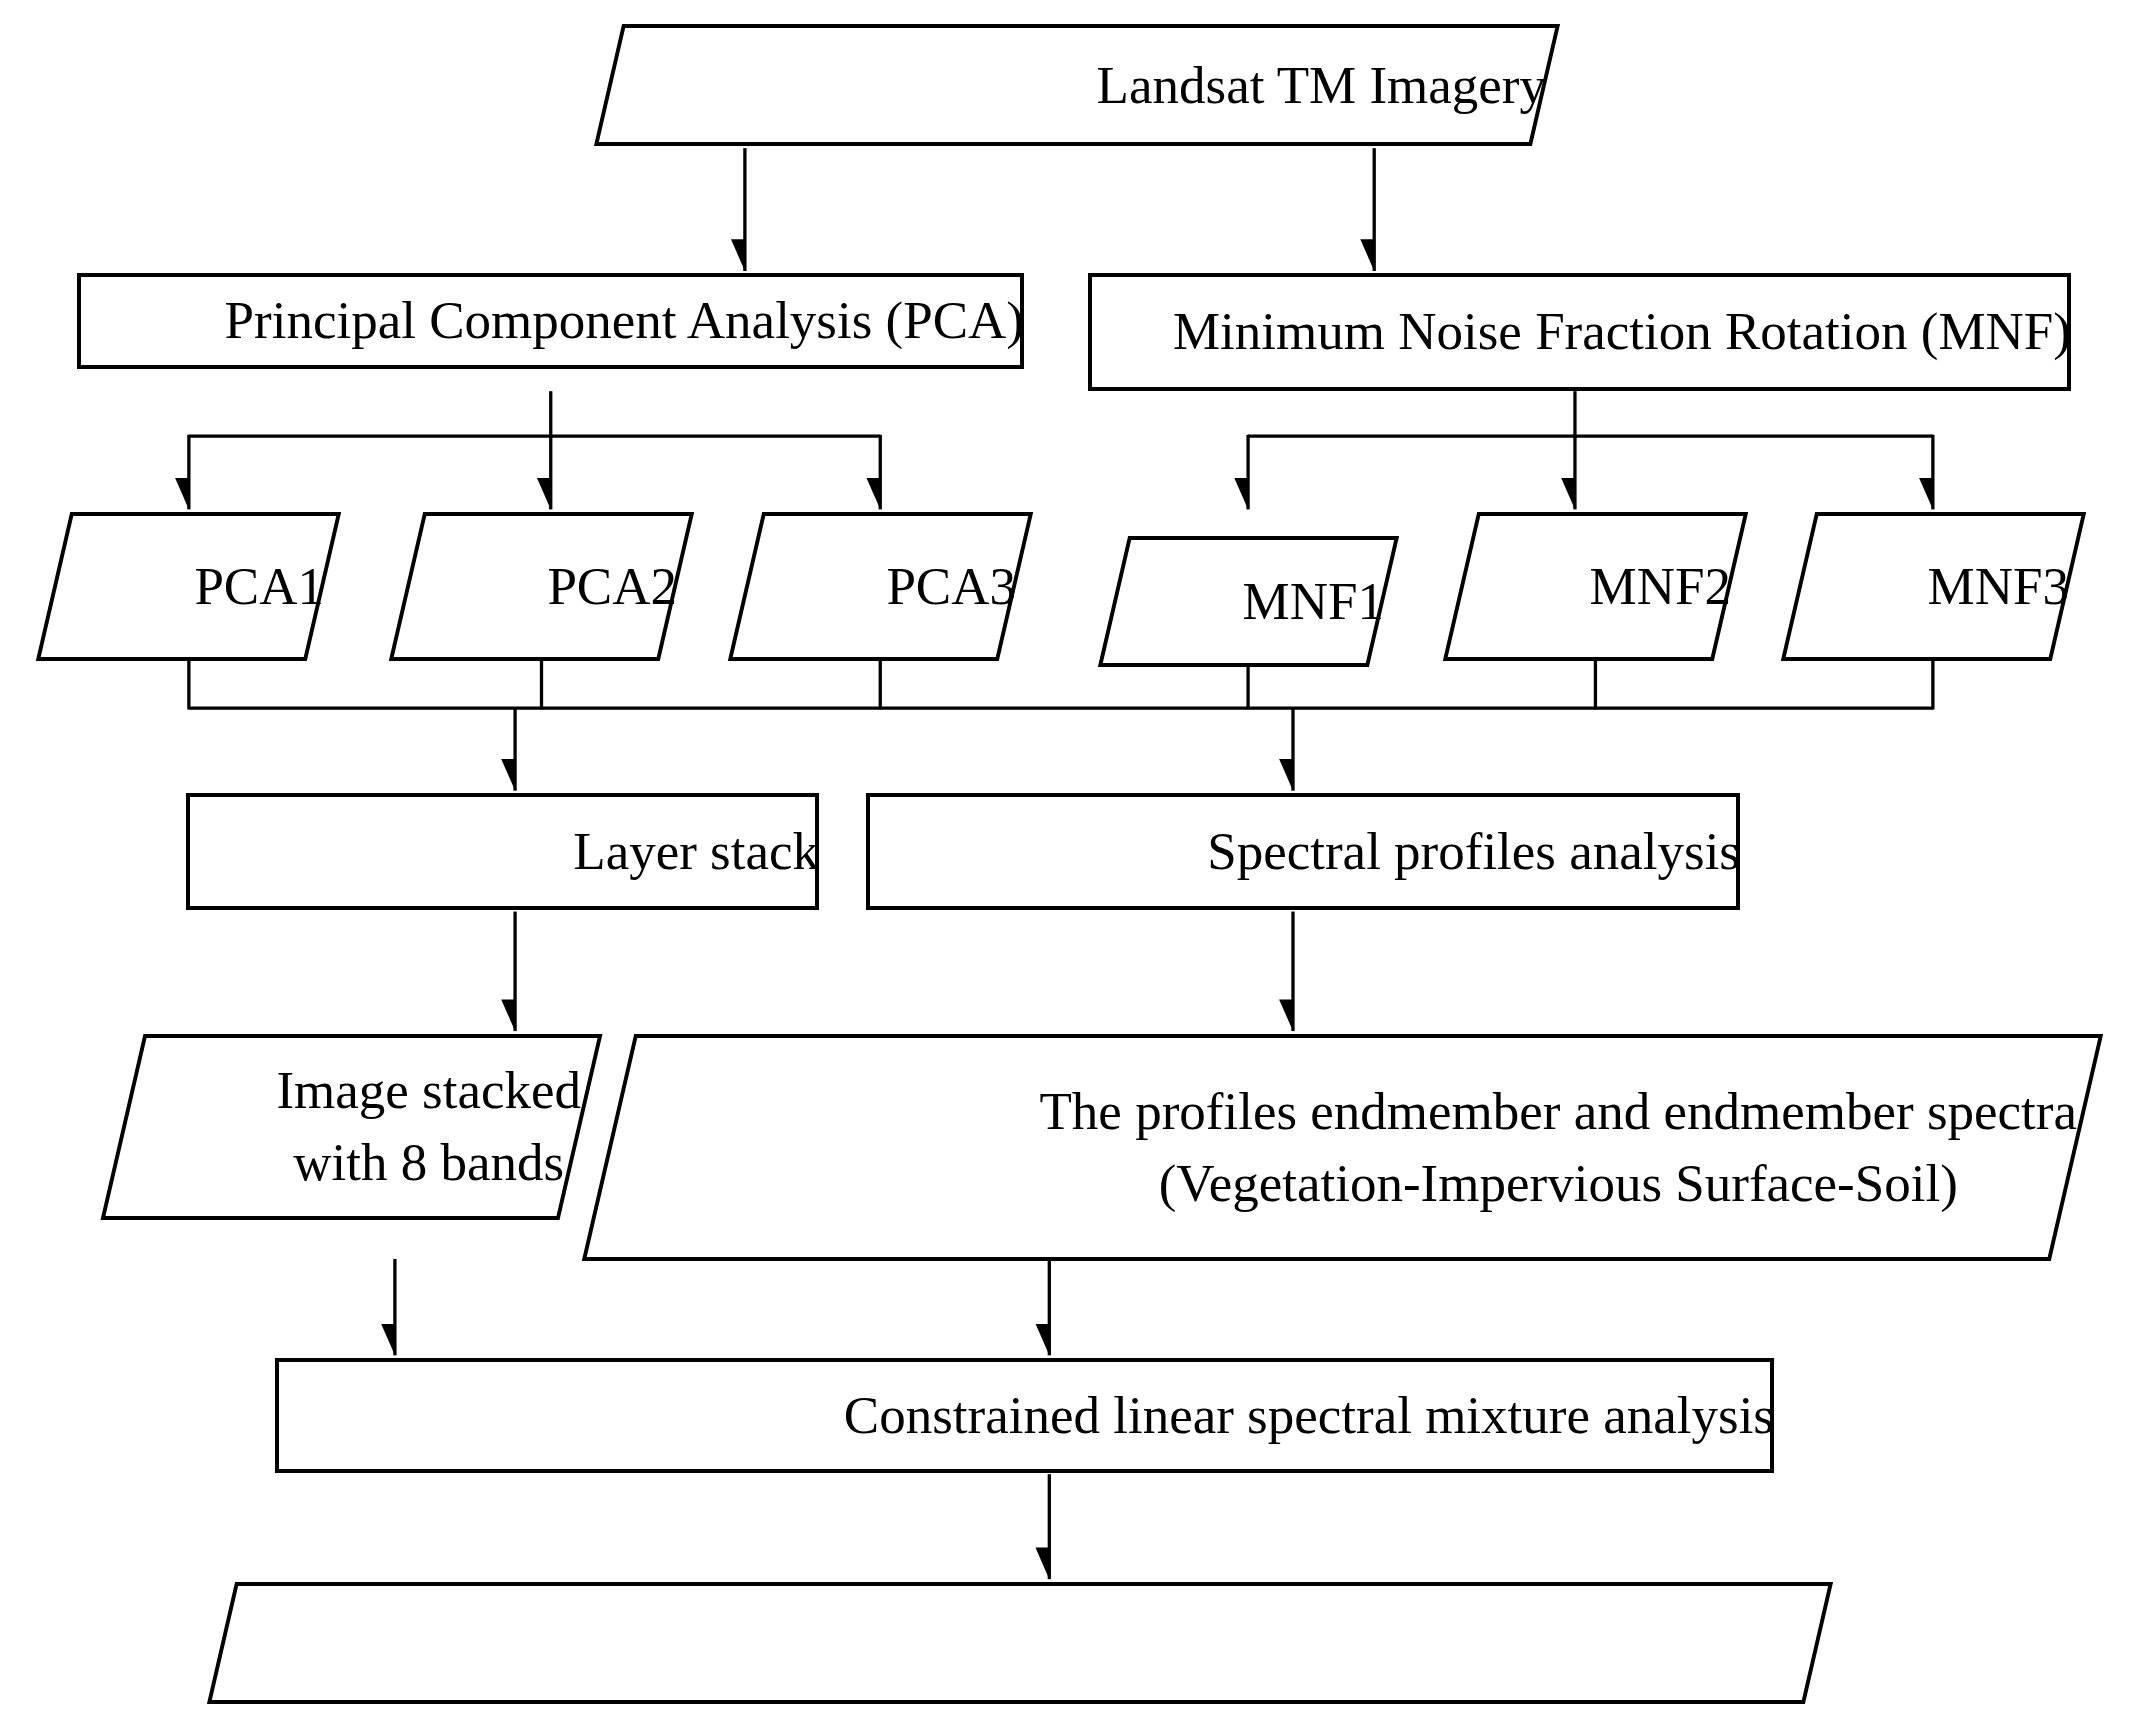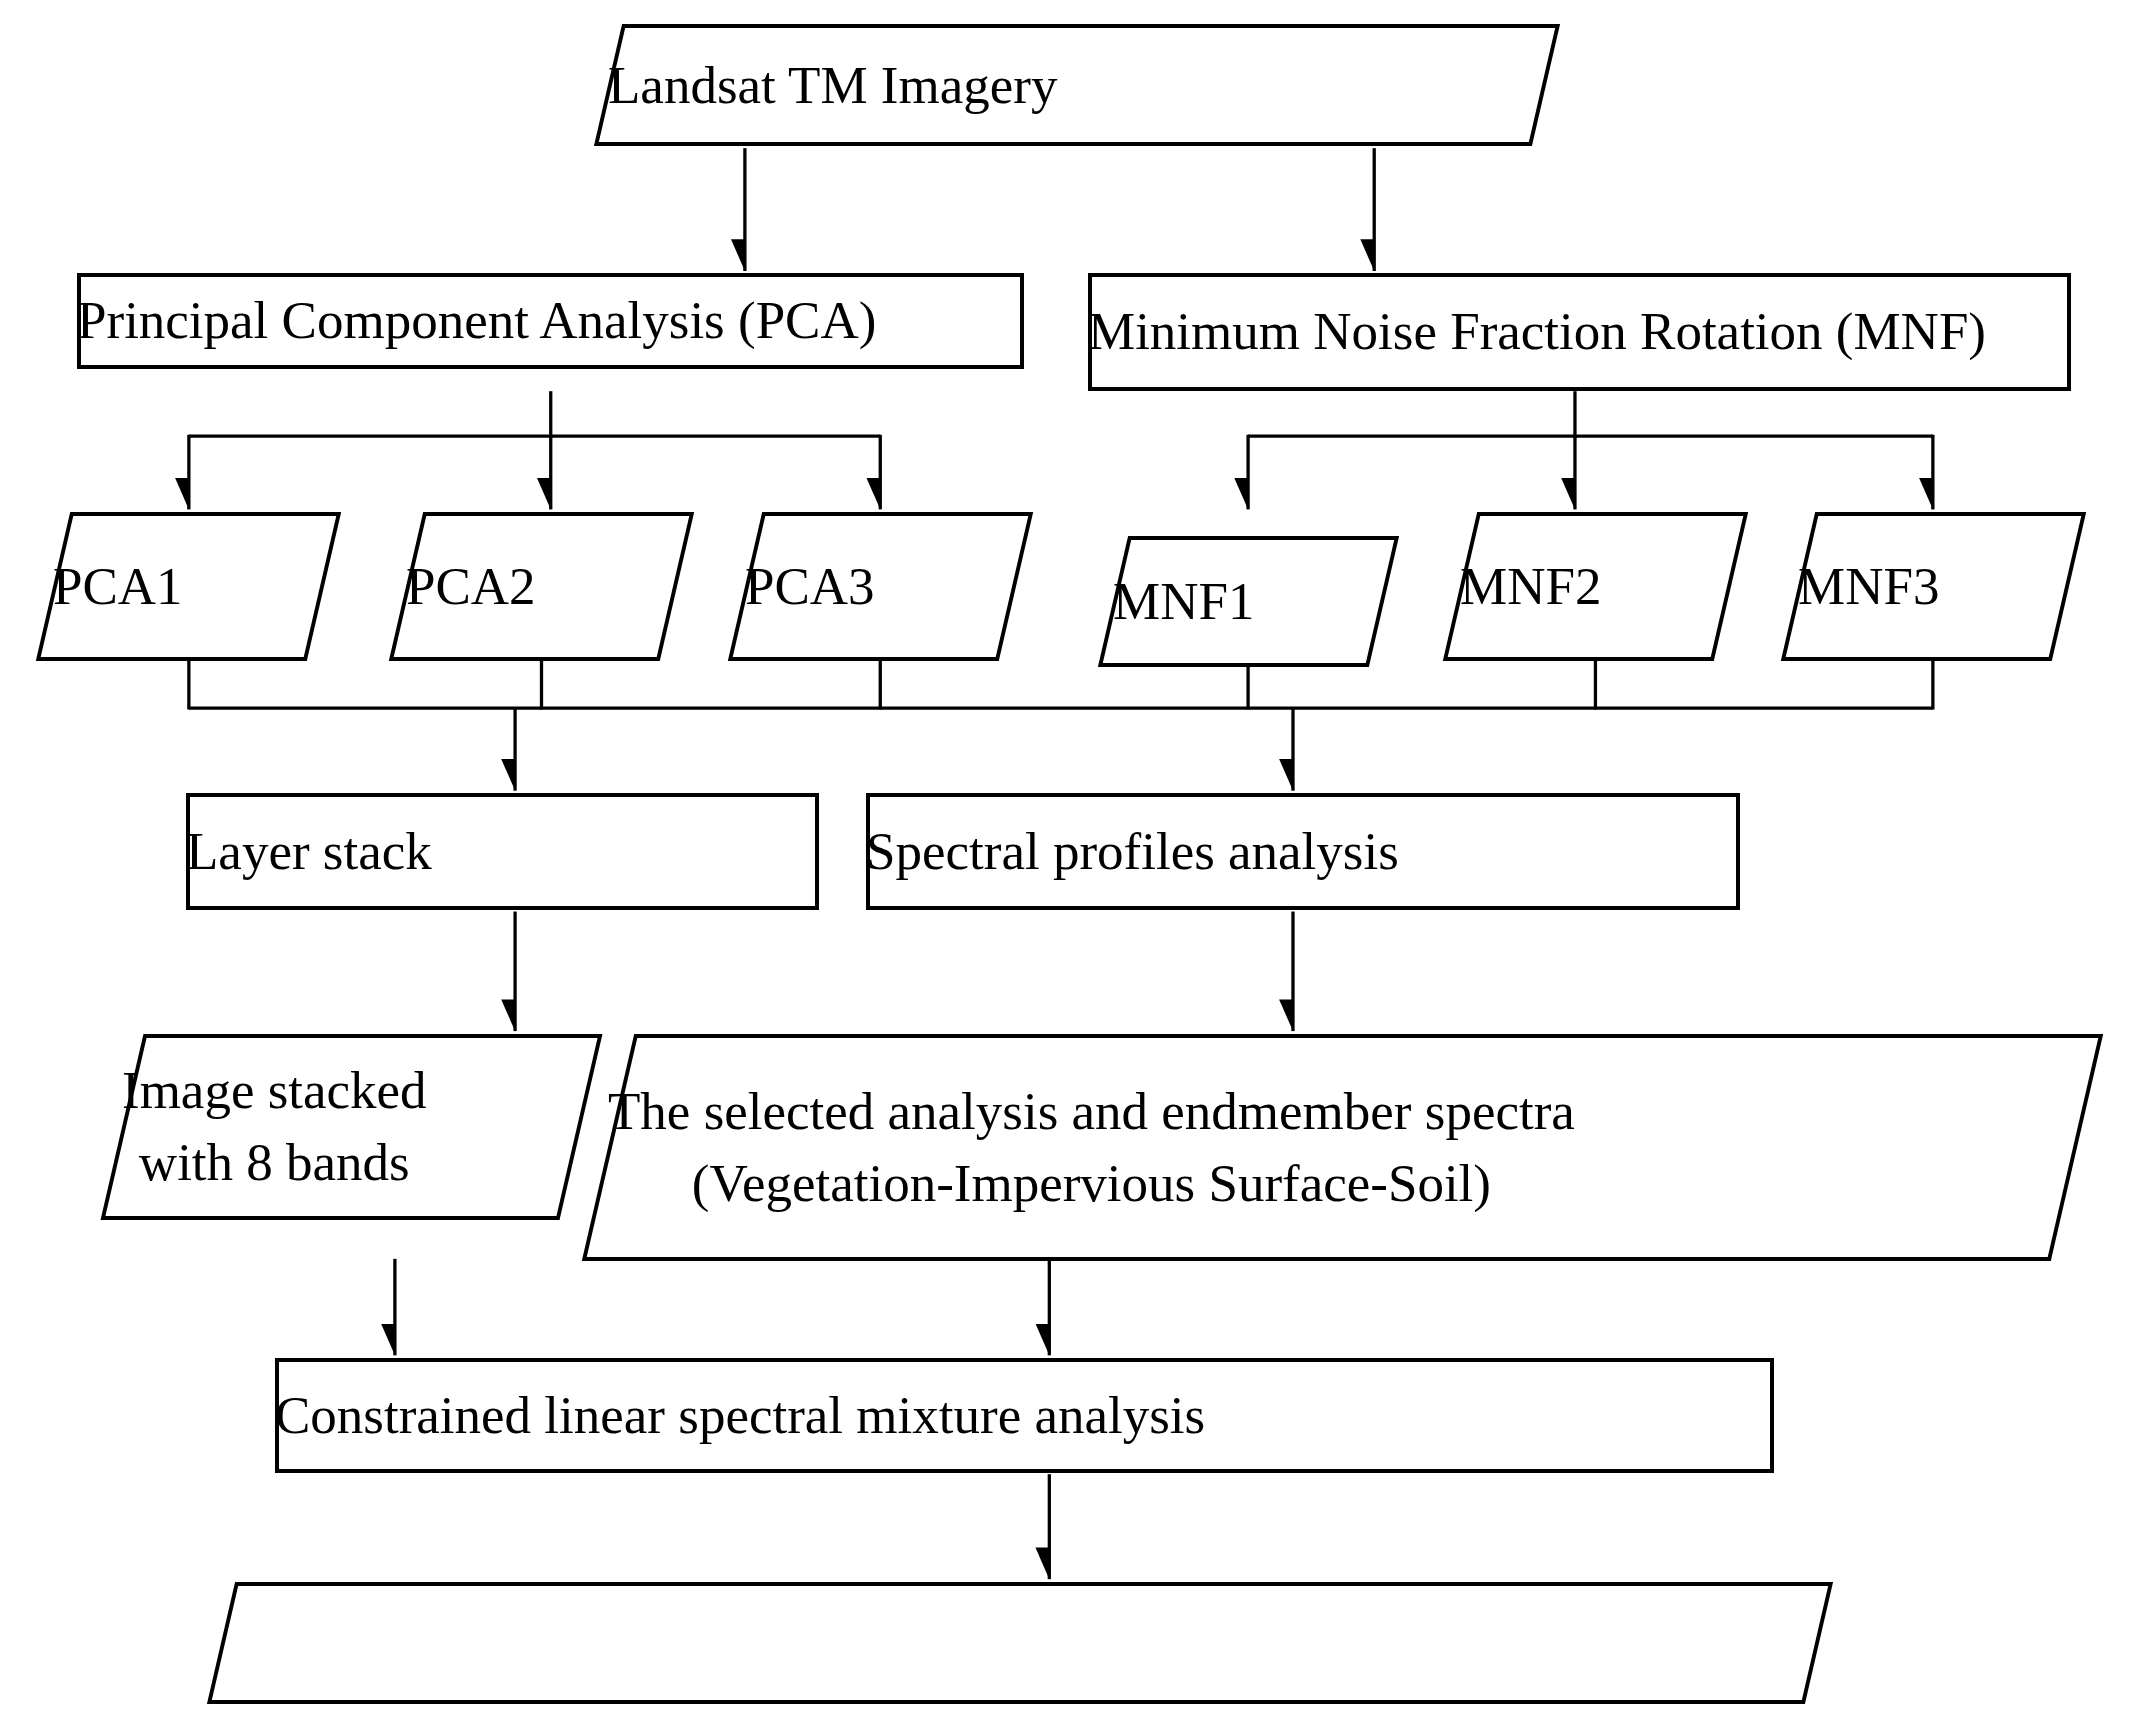--- a/index.html
+++ b/index.html
@@ -5,21 +5,21 @@
   html,body{margin:0;padding:0;background:var(--paper,#fff);}
   #canvas{
     position:relative;width:2129px;height:1730px;overflow:hidden;
     background:var(--paper,#fff);
     font-family:"Liberation Serif","DejaVu Serif",serif;
     color:var(--ink,#000);
   }
   #connectors{position:absolute;left:0;top:0;width:2129px;height:1730px;}
   #connectors line{stroke:var(--ink,#000);stroke-width:5;}
   #connectors .arrowhead{fill:var(--ink,#000);stroke:none;}
-  .node{position:absolute;display:flex;align-items:center;justify-content:flex-start;font-family:Liberation Serif, serif;}
+  .node{position:absolute;display:flex;align-items:center;justify-content:flex-end;font-family:Liberation Serif, serif;}
   .shape{
     position:absolute;left:0;top:0;right:0;bottom:0;box-sizing:border-box;
     background:var(--paper,#fff);border:4px solid var(--ink,#000);
   }
   .para > .shape{transform:skewX(-13deg);}
   .lbl{
     position:relative;z-index:1;text-align:center;
     font-size:53px;line-height:1.35;white-space:nowrap;
   }
   .lbl span{display:block;}
@@ -123,21 +123,21 @@
   <div class="node para" style="left:122px;top:1034px;width:459px;height:186px">
     <span class="shape"></span>
     <span class="lbl">
         <span>Image stacked</span>
         <span>with 8 bands</span>
       </span>
   </div>
   <div class="node para" style="left:608px;top:1034px;width:1469px;height:227px">
     <span class="shape"></span>
     <span class="lbl">
-        <span>The selected analysis and endmember spectra</span>
+        <span>The profiles endmember and endmember spectra</span>
         <span>(Vegetation-Impervious Surface-Soil)</span>
       </span>
   </div>
 
   <div class="node rect" style="left:275px;top:1358px;width:1499px;height:115px">
     <span class="shape"></span>
     <span class="lbl">Constrained linear spectral mixture analysis</span>
   </div>
 
   <div class="node para" style="left:221px;top:1582px;width:1598px;height:122px">

